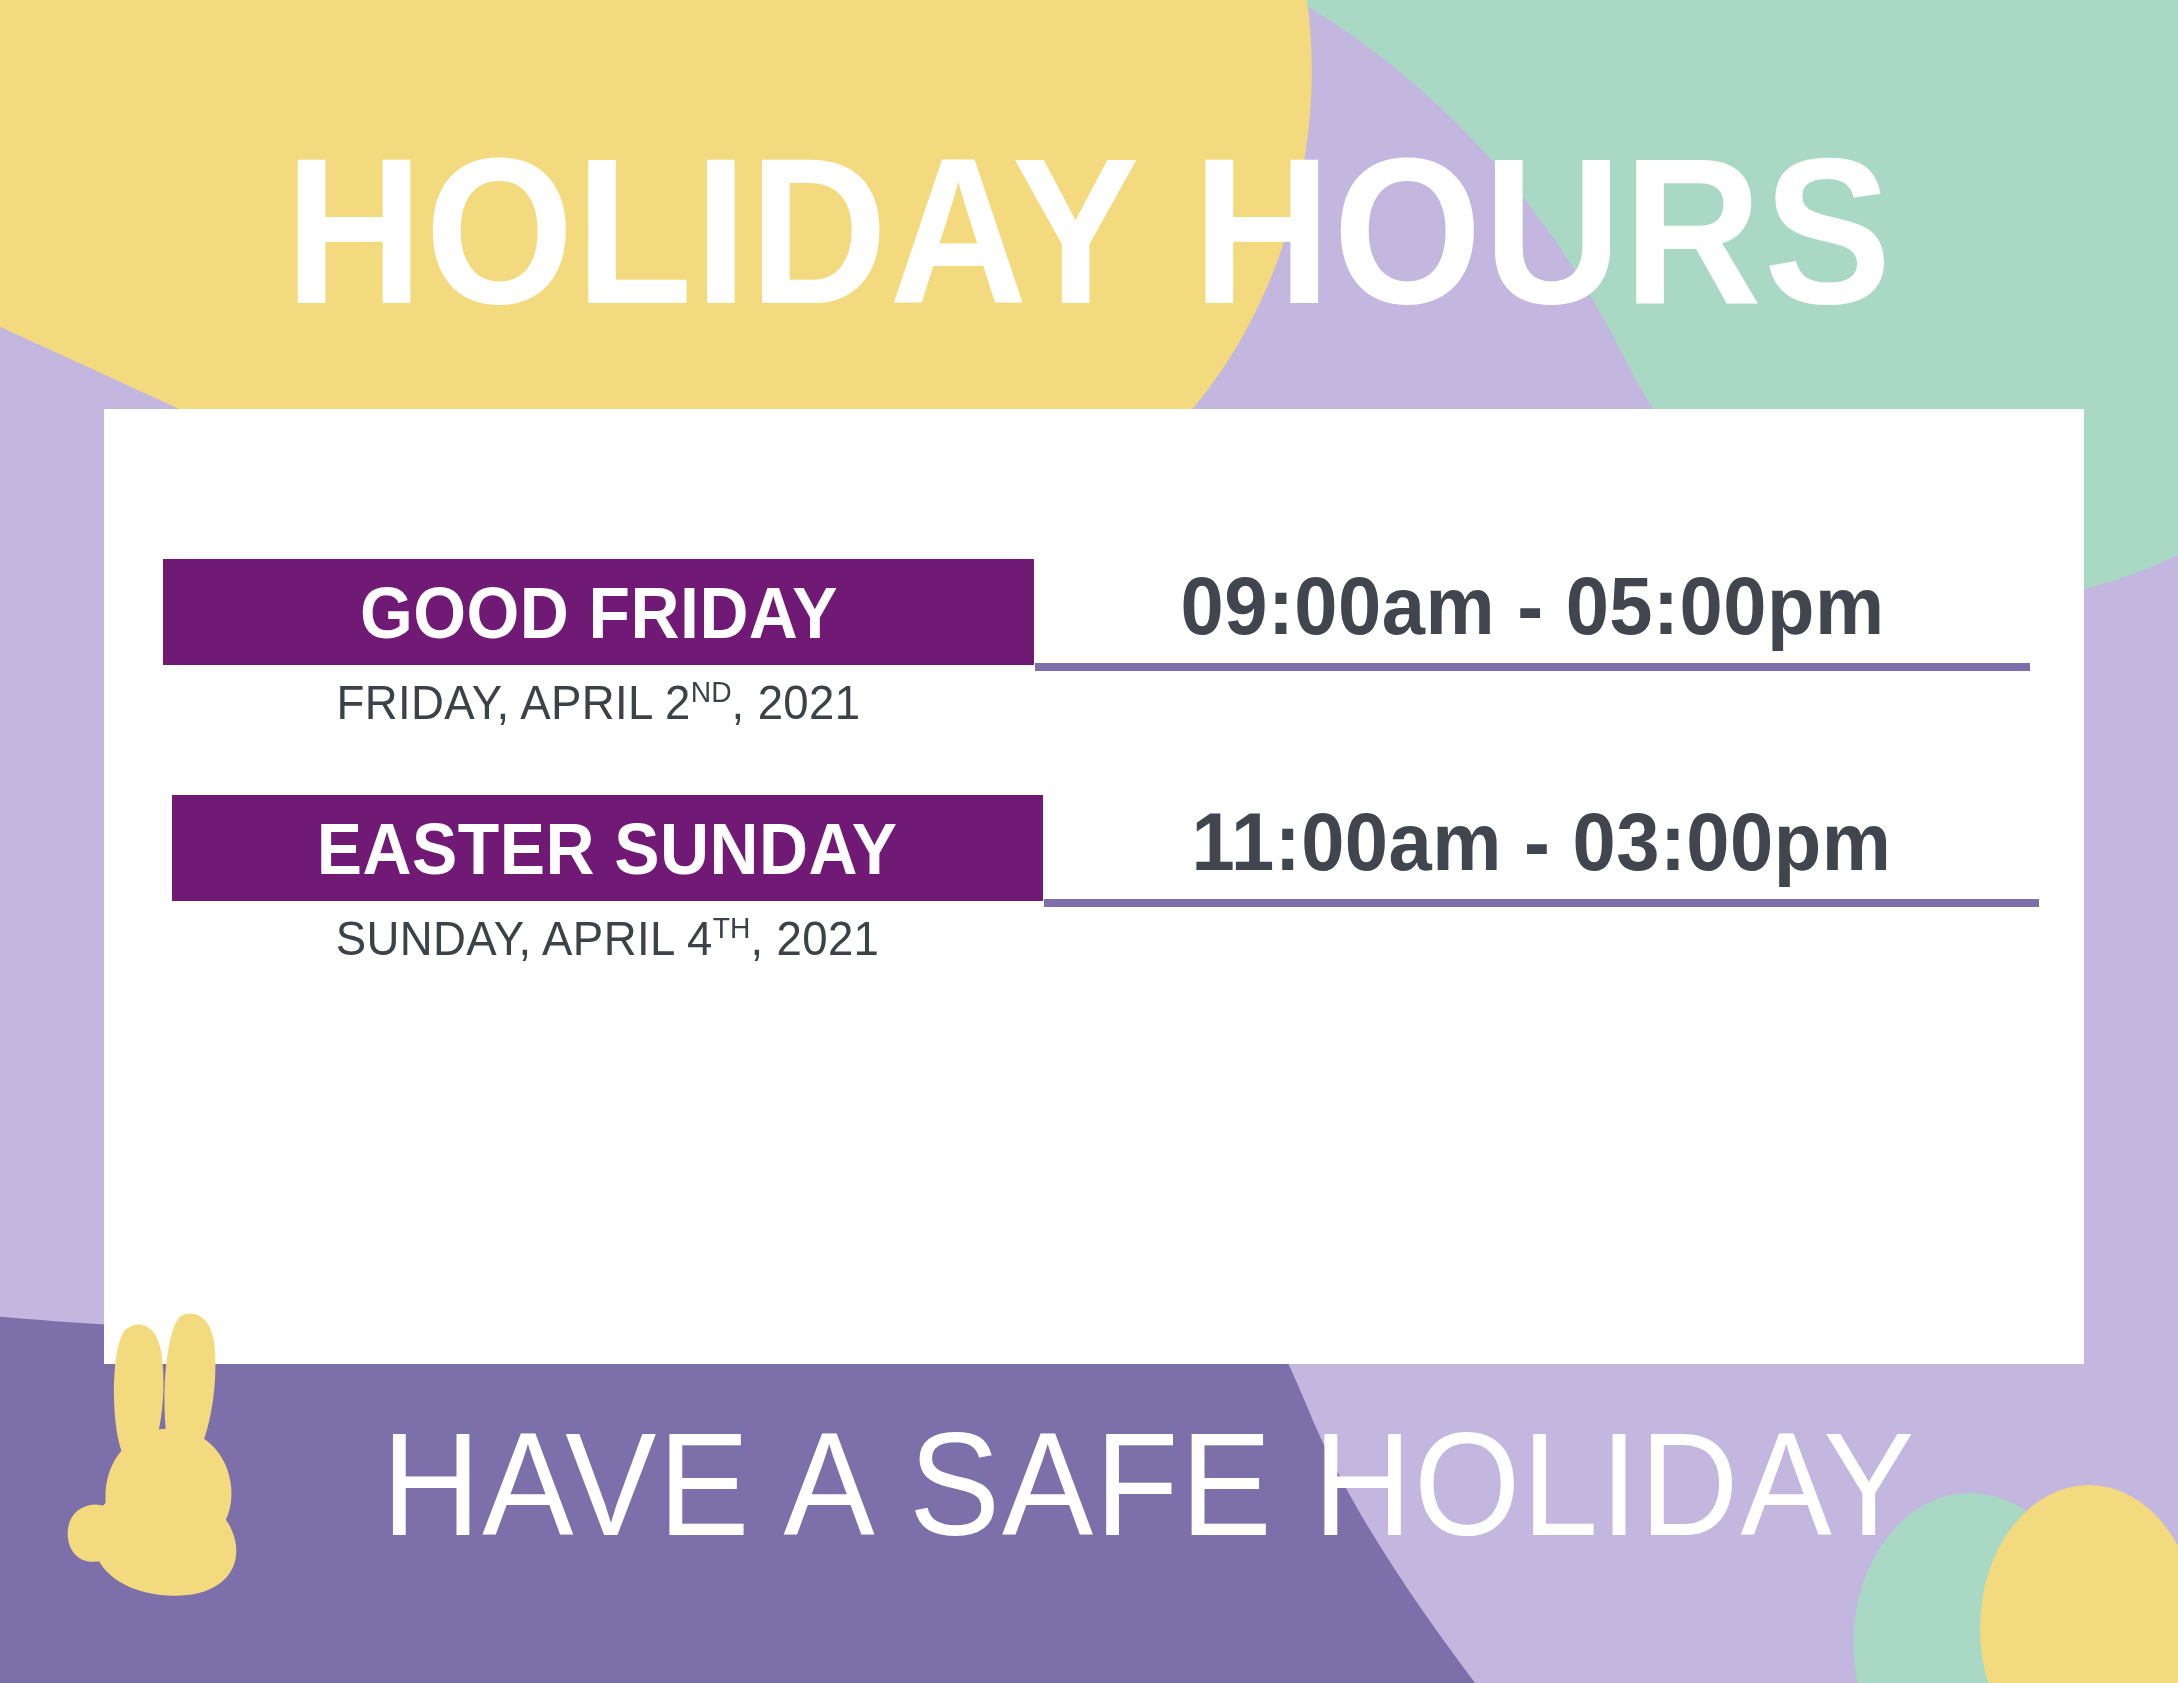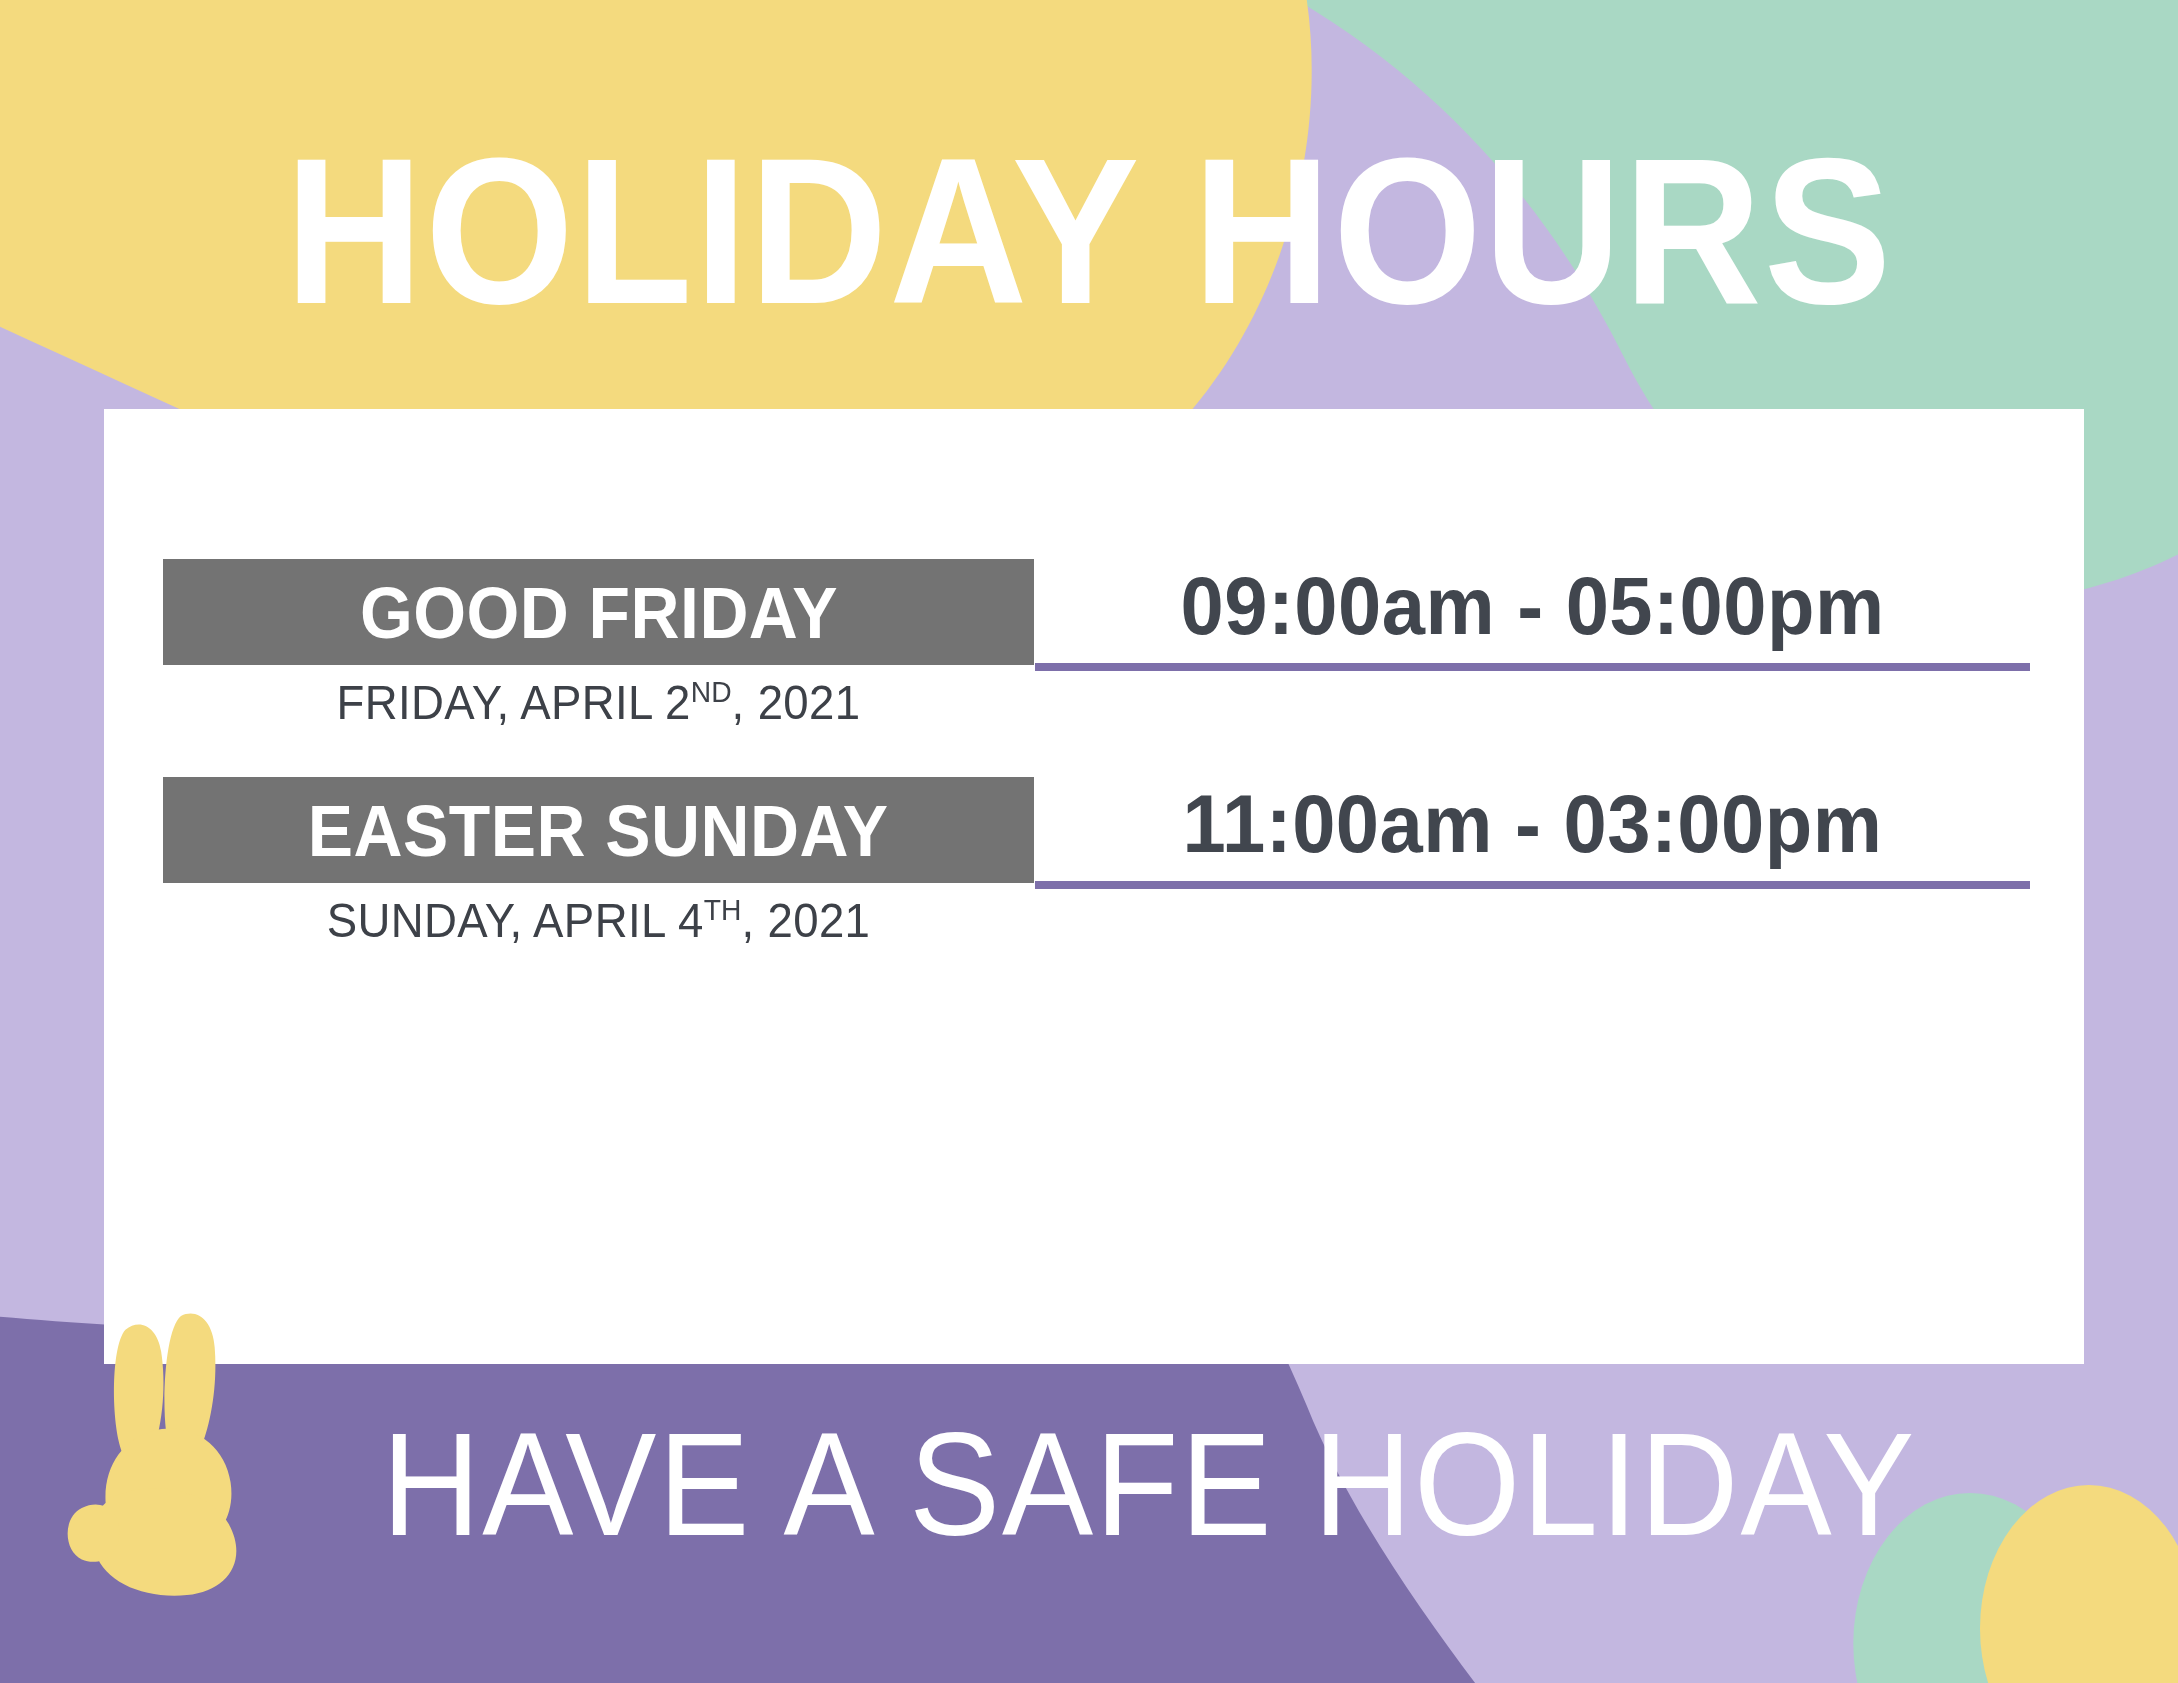--- a/index.html
+++ b/index.html
@@ -64,30 +64,30 @@
     height: 100%;
   }
 
   .row {
     position: absolute;
     left: 0;
     width: 1980px;
     height: 228px;
   }
   .row-0 { top: 150px; }
-  .row-1 { top: 368px; }
+  .row-1 { top: 386px; margin-left: 9px; }
   .row-2 { top: 622px; }
 
   .name-bar {
     position: absolute;
     left: 59px;
     top: 0;
     width: 871px;
     height: 106px;
-    background: #737373;
+    background: #701a75;
     display: flex;
     align-items: center;
     justify-content: center;
   }
   .name-bar .name-text {
     color: #ffffff;
     font-family: "Liberation Sans Narrow", "Liberation Sans", sans-serif;
     font-weight: bold;
     font-size: 73px;
     line-height: 1;

